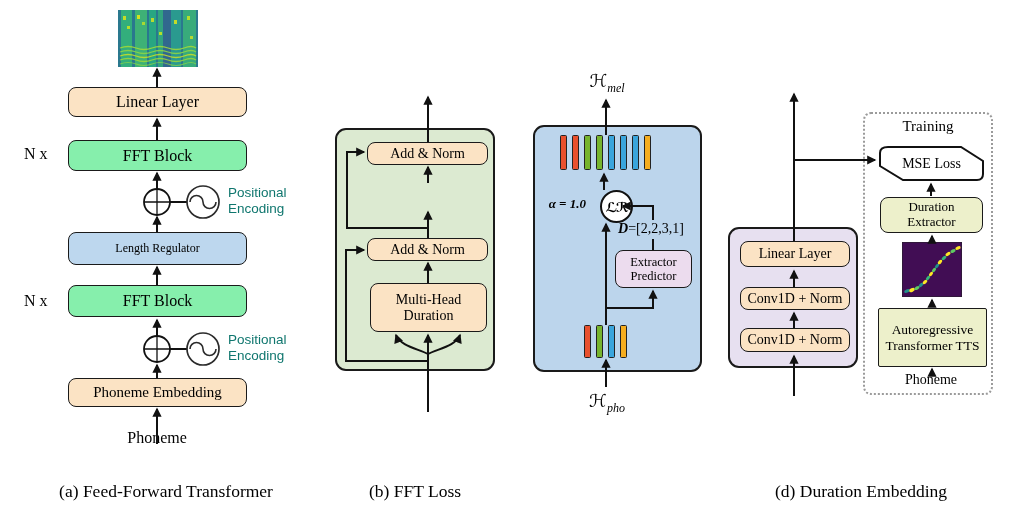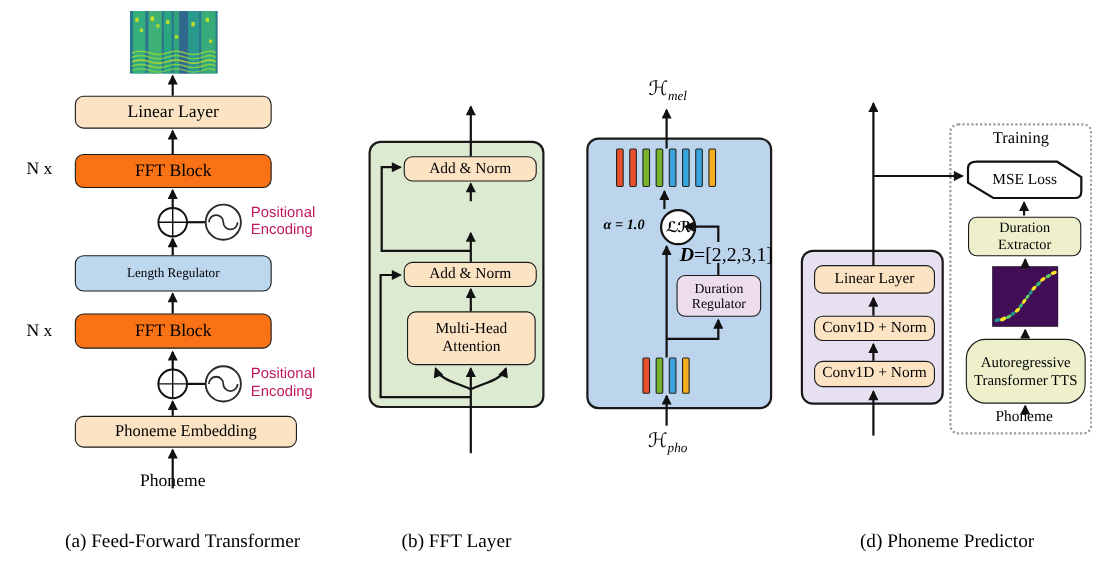--- a/index.html
+++ b/index.html
@@ -1,46 +1,46 @@
 <!DOCTYPE html>
 <html><head>
 <meta charset="utf-8">
 <style>
   html,body{margin:0;padding:0;background:#fff;}
   .canvas{position:relative;width:1013px;height:517px;background:#ffffff;
     font-family:"Liberation Serif","DejaVu Serif",serif;color:#000;overflow:hidden;}
   .box{position:absolute;box-sizing:border-box;border:1.8px solid #1a1a1a;border-radius:8px;
     display:flex;align-items:center;justify-content:center;text-align:center;line-height:1.12;z-index:2;}
   .orange{background:#fbe3c4;}
-  .green{background:#f97316;}
+  .green{background:#86efac;}
   .blue{background:#bdd7ee;}
   .pink{background:#ecdcee;}
   .ygreen{background:#edf0cb;}
   .container{position:absolute;box-sizing:border-box;border:2px solid #1a1a1a;border-radius:11px;z-index:1;}
   .c-green{background:#dcead1;}
   .c-blue{background:#bcd5ec;}
   .c-purple{background:#e7e0f0;}
   .dotted{position:absolute;box-sizing:border-box;border:2px dotted #9b9b9b;border-radius:8px;z-index:0;}
   .label{position:absolute;z-index:2;white-space:nowrap;}
   .center-x{transform:translateX(-50%);}
   .caption{position:absolute;transform:translateX(-50%);font-size:17.5px;white-space:nowrap;z-index:2;text-align:center;}
   .posenc{position:absolute;width:80px;font-family:"Liberation Sans",sans-serif;
-    font-size:13.5px;line-height:1.2;color:#be185d;z-index:2;}
+    font-size:13.5px;line-height:1.2;color:#0f766e;z-index:2;}
   .bars{position:absolute;display:flex;gap:5px;z-index:2;}
   .bar{width:7px;height:100%;border:1.5px solid #222;border-radius:1.5px;box-sizing:border-box;}
   .lr-circle{position:absolute;width:33px;height:33px;border-radius:50%;border:2px solid #111;background:#fff;
     display:flex;align-items:center;justify-content:center;font-size:13.5px;font-style:italic;font-weight:600;
     letter-spacing:-1px;z-index:2;box-sizing:border-box;font-family:"DejaVu Sans","Liberation Serif",serif;}
   .overlay{position:absolute;left:0;top:0;z-index:3;pointer-events:none;}
   .imgsvg{position:absolute;z-index:2;}
   .mathcal{font-family:"DejaVu Sans","DejaVu Serif",serif;font-style:italic;}
   .hlabel{font-size:18px;z-index:2;}
   .hlabel sub{font-size:12px;font-style:italic;text-align:right;}
   .alpha{font-size:13px;font-style:italic;font-weight:600;text-align:right;}
-  .dlist{font-size:18px;}
+  .dlist{font-size:14px;}
   .dlist .dsym{font-style:italic;font-weight:600;}
   .msewrap{position:absolute;z-index:2;text-align:right;}
   .mselabel{position:absolute;left:0;top:0;width:100%;height:100%;display:flex;align-items:center;
     justify-content:center;font-size:14px;}
 </style>
 </head>
 <body>
 
 <div class="canvas">
 
@@ -66,38 +66,38 @@
     <path d="M2,42 q8,-3 16,0 t16,0 t16,0 t16,0 t12,0" stroke="#90d743" stroke-width="1.3" fill="none" opacity="0.85"></path>
     <path d="M2,46 q8,-3 16,0 t16,0 t16,0 t16,0 t12,0" stroke="#d4e21f" stroke-width="1.3" fill="none" opacity="0.8"></path>
     <path d="M2,50 q8,-3 16,0 t16,0 t16,0 t16,0 t12,0" stroke="#a5db36" stroke-width="1.3" fill="none" opacity="0.8"></path>
     <path d="M2,54 q8,-3 16,0 t16,0 t16,0 t16,0 t12,0" stroke="#90d743" stroke-width="1.2" fill="none" opacity="0.7"></path>
   </svg>
 
   <div class="box orange" style="left:68px;top:87px;width:179px;height:30px;font-size:16px">Linear Layer</div>
   <div class="box green" style="left:68px;top:140px;width:179px;height:31px;font-size:16px">FFT Block</div>
   <div class="box blue" style="left:68px;top:232px;width:179px;height:33px;font-size:12px">Length Regulator</div>
   <div class="box green" style="left:68px;top:285px;width:179px;height:32px;font-size:16px">FFT Block</div>
-  <div class="box orange" style="left:68px;top:378px;width:202px;height:29px;font-size:15px">Phoneme Embedding</div>
+  <div class="box orange" style="left:68px;top:378px;width:179px;height:29px;font-size:15px">Phoneme Embedding</div>
 
   <div class="label" style="left:24px;top:145px;font-size:16px">N x</div>
   <div class="label" style="left:24px;top:292px;font-size:16px">N x</div>
 
   <div class="posenc" style="left:228px;top:185px">Positional Encoding</div>
   <div class="posenc" style="left:228px;top:332px">Positional Encoding</div>
 
   <div class="label center-x" style="left:157px;top:429px;font-size:16px">Phoneme</div>
 
   <div class="caption" style="left:166px;top:481px">(a) Feed-Forward Transformer</div>
 
   <div class="container c-green" style="left:335px;top:128px;width:160px;height:243px"></div>
   <div class="box orange" style="left:367px;top:142px;width:121px;height:23px;font-size:14px">Add &amp; Norm</div>
   <div class="box orange" style="left:367px;top:238px;width:121px;height:23px;font-size:14px">Add &amp; Norm</div>
-  <div class="box orange" style="left:370px;top:283px;width:117px;height:49px;font-size:14px;padding:0 14px">Multi-Head Attention</div>
-
-  <div class="caption" style="left:415px;top:481px">(b) FFT Layer</div>
+  <div class="box orange" style="left:370px;top:283px;width:117px;height:49px;font-size:14px;padding:0 14px">Multi-Head Duration</div>
+
+  <div class="caption" style="left:415px;top:481px">(b) FFT Loss</div>
 
   <div class="label center-x hlabel" style="left:607px;top:70px"><span class="mathcal">ℋ</span><sub>mel</sub></div>
 
   <div class="container c-blue" style="left:533px;top:125px;width:169px;height:247px"></div>
 
   <div class="bars" style="left:560px;top:135px;height:35px">
       <div class="bar" style="background: rgb(232, 80, 45);"></div>
       <div class="bar" style="background: rgb(232, 80, 45);"></div>
       <div class="bar" style="background: rgb(119, 180, 45);"></div>
       <div class="bar" style="background: rgb(119, 180, 45);"></div>
@@ -106,21 +106,21 @@
       <div class="bar" style="background: rgb(58, 165, 220);"></div>
       <div class="bar" style="background: rgb(245, 173, 31);"></div>
     </div>
 
   <div class="label alpha" style="left:532px;top:196px;width:54px">α = 1.0</div>
 
   <div class="lr-circle" style="left:600px;top:190px">ℒℛ</div>
 
   <div class="label dlist" style="left:618px;top:221px"><span class="dsym">D</span><span>=[2,2,3,1]</span></div>
 
-  <div class="box pink" style="left:615px;top:250px;width:77px;height:38px;font-size:12.5px;padding:0 6px">Duration Regulator</div>
+  <div class="box pink" style="left:615px;top:250px;width:77px;height:38px;font-size:12.5px;padding:0 6px">Extractor Predictor</div>
 
   <div class="bars" style="left:584px;top:325px;height:33px">
       <div class="bar" style="background: rgb(232, 80, 45);"></div>
       <div class="bar" style="background: rgb(119, 180, 45);"></div>
       <div class="bar" style="background: rgb(58, 165, 220);"></div>
       <div class="bar" style="background: rgb(245, 173, 31);"></div>
     </div>
 
   <div class="label center-x hlabel" style="left:607px;top:390px"><span class="mathcal">ℋ</span><sub>pho</sub></div>
 
@@ -155,25 +155,25 @@
       <ellipse cx="32" cy="28" rx="2.6" ry="1.5" fill="#5ec962" transform="rotate(-50 32 28)"></ellipse>
       <ellipse cx="35" cy="24" rx="2.6" ry="1.5" fill="#21918c" transform="rotate(-48 35 24)"></ellipse>
       <ellipse cx="38" cy="20" rx="2.7" ry="1.6" fill="#fde725" transform="rotate(-45 38 20)"></ellipse>
       <ellipse cx="42" cy="16" rx="2.8" ry="1.6" fill="#35b779" transform="rotate(-40 42 16)"></ellipse>
       <ellipse cx="46" cy="12" rx="2.8" ry="1.6" fill="#fde725" transform="rotate(-35 46 12)"></ellipse>
       <ellipse cx="51" cy="9" rx="2.8" ry="1.6" fill="#5ec962" transform="rotate(-28 51 9)"></ellipse>
       <ellipse cx="56" cy="6" rx="2.8" ry="1.6" fill="#fde725" transform="rotate(-22 56 6)"></ellipse>
     </g>
   </svg>
 
-  <div class="box ygreen" style="left:878px;top:308px;width:109px;height:59px;font-size:13.5px;padding:0 6px;border-radius:18px">Autoregressive Transformer TTS</div>
+  <div class="box ygreen" style="left:878px;top:308px;width:109px;height:59px;font-size:13.5px;padding:0 6px;border-radius:2px">Autoregressive Transformer TTS</div>
 
   <div class="label center-x" style="left:931px;top:372px;font-size:14px">Phoneme</div>
 
-  <div class="caption" style="left:861px;top:481px">(d) Phoneme Predictor</div>
+  <div class="caption" style="left:861px;top:481px">(d) Duration Embedding</div>
 
   <svg class="overlay" width="1013" height="517" viewBox="0 0 1013 517">
     <defs>
       <marker id="ah" viewBox="0 0 10 10" refX="8.5" refY="5" markerWidth="5" markerHeight="4.6" orient="auto-start-reverse">
         <path d="M0,0 L10,5 L0,10 Z" fill="#111"></path>
       </marker>
     </defs>
     <g stroke="#111" stroke-width="2" fill="none">
 
       <path d="M157,444 L157,409" marker-end="url(#ah)"></path>

